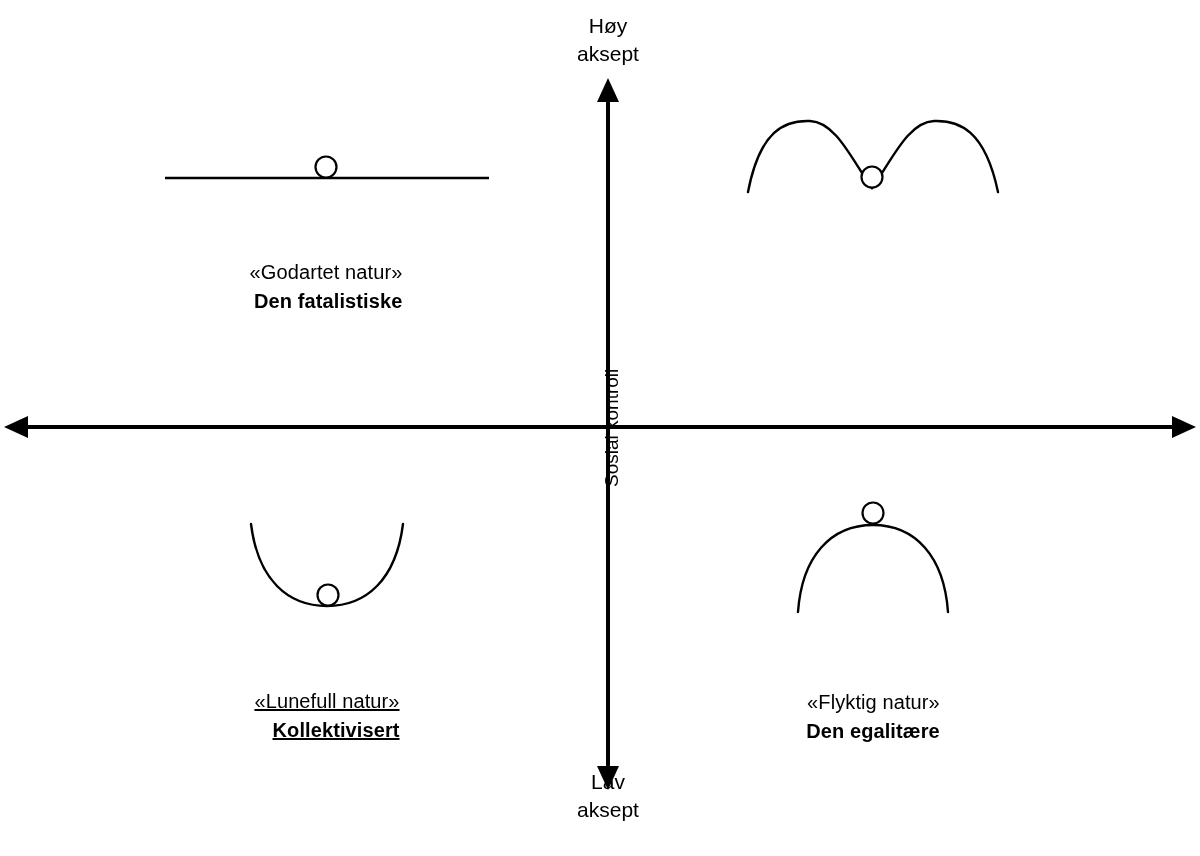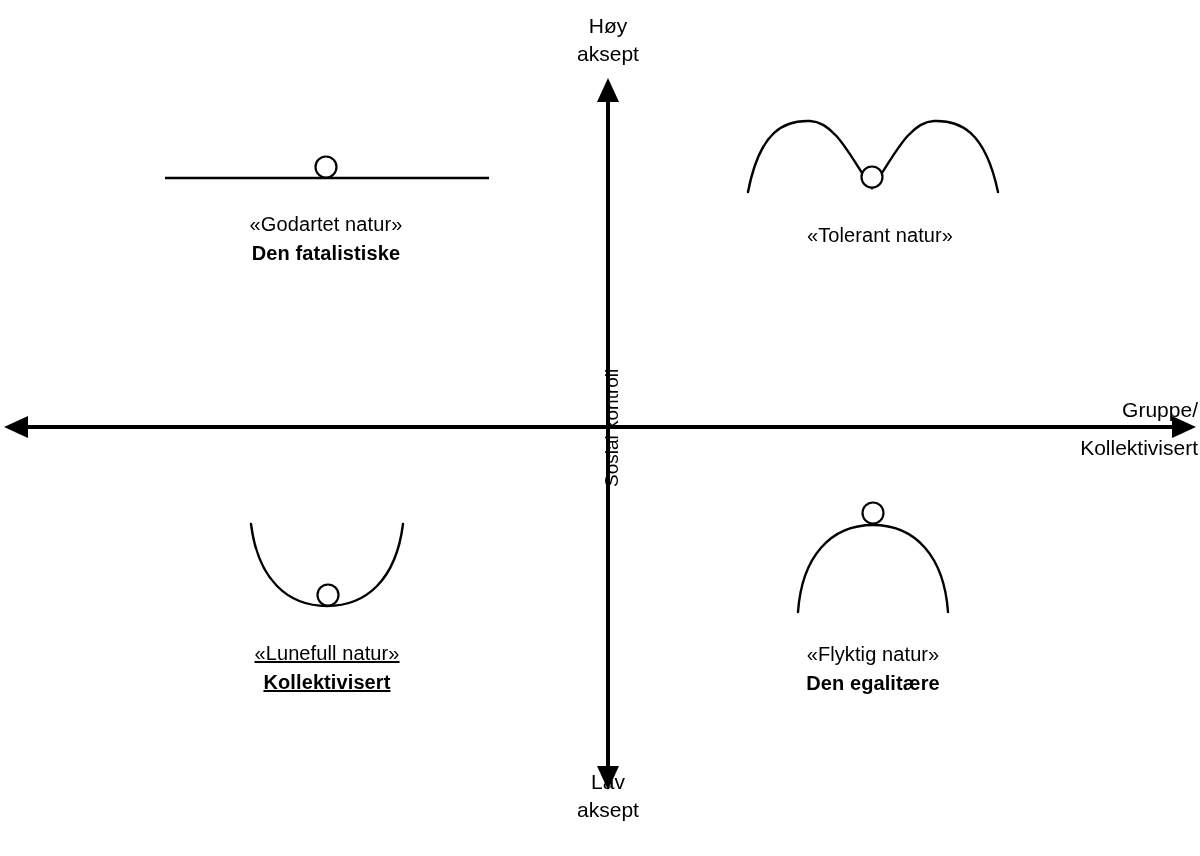--- a/index.html
+++ b/index.html
@@ -73,22 +73,23 @@
   }
   .axis-label-vertical {
     font-size: 19px;
     transform-origin: 0 0;
     transform: rotate(-90deg);
     letter-spacing: 0px;
   }
 
   
   .quad-caption {
-    text-align: center;
+    text-align: right;
     transform: translateX(-50%);
+    margin-top: 48px;
   }
   .quad-caption .nature {
     font-size: 20px;
     font-weight: 400;
     letter-spacing: 0.1px;
   }
   .quad-caption .archetype {
     font-size: 20px;
     font-weight: 700;
     letter-spacing: 0.1px;
@@ -140,34 +141,29 @@
     <div>Høy</div>
     <div>aksept</div>
   </div>
 
   <div class="txt axis-label" style="left:608px; top:768px; transform:translateX(-50%);">
     <div>Lav</div>
     <div>aksept</div>
   </div>
 
 
-  <div class="txt axis-label axis-label-right" style="right:2px; top:396px;">
-    <div>Gruppe/</div>
-    <div style="margin-top:10px;">Kollektivisert</div>
-  </div>
 
   <div class="txt axis-label-vertical" style="left:599px; top:487px;">Sosial kontroll</div>
 
   <div class="txt quad-caption" style="left:326px; top:211px;">
     <div class="nature">«Godartet natur»</div>
     <div class="archetype">Den fatalistiske</div>
   </div>
 
   <div class="txt quad-caption" style="left:880px; top:222px;">
-    <div class="nature">«Tolerant natur»</div>
   </div>
 
   <div class="txt quad-caption" style="left:327px; top:640px;text-decoration:underline;">
     <div class="nature">«Lunefull natur»</div>
     <div class="archetype">Kollektivisert</div>
   </div>
 
   <div class="txt quad-caption" style="left:873px; top:641px;">
     <div class="nature">«Flyktig natur»</div>
     <div class="archetype">Den egalitære</div>

